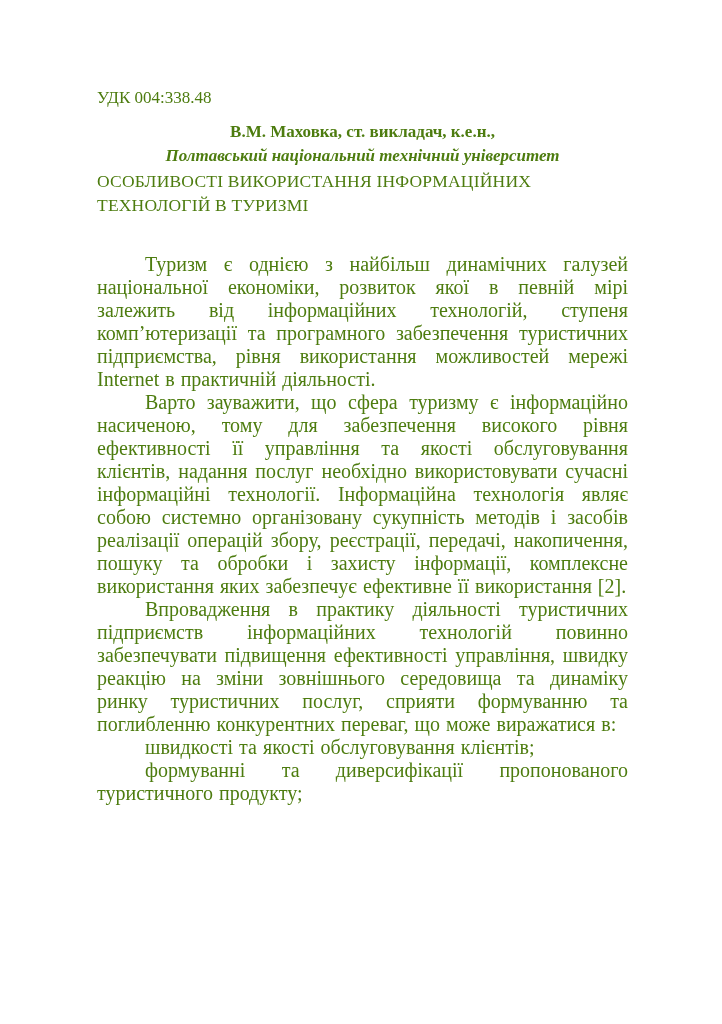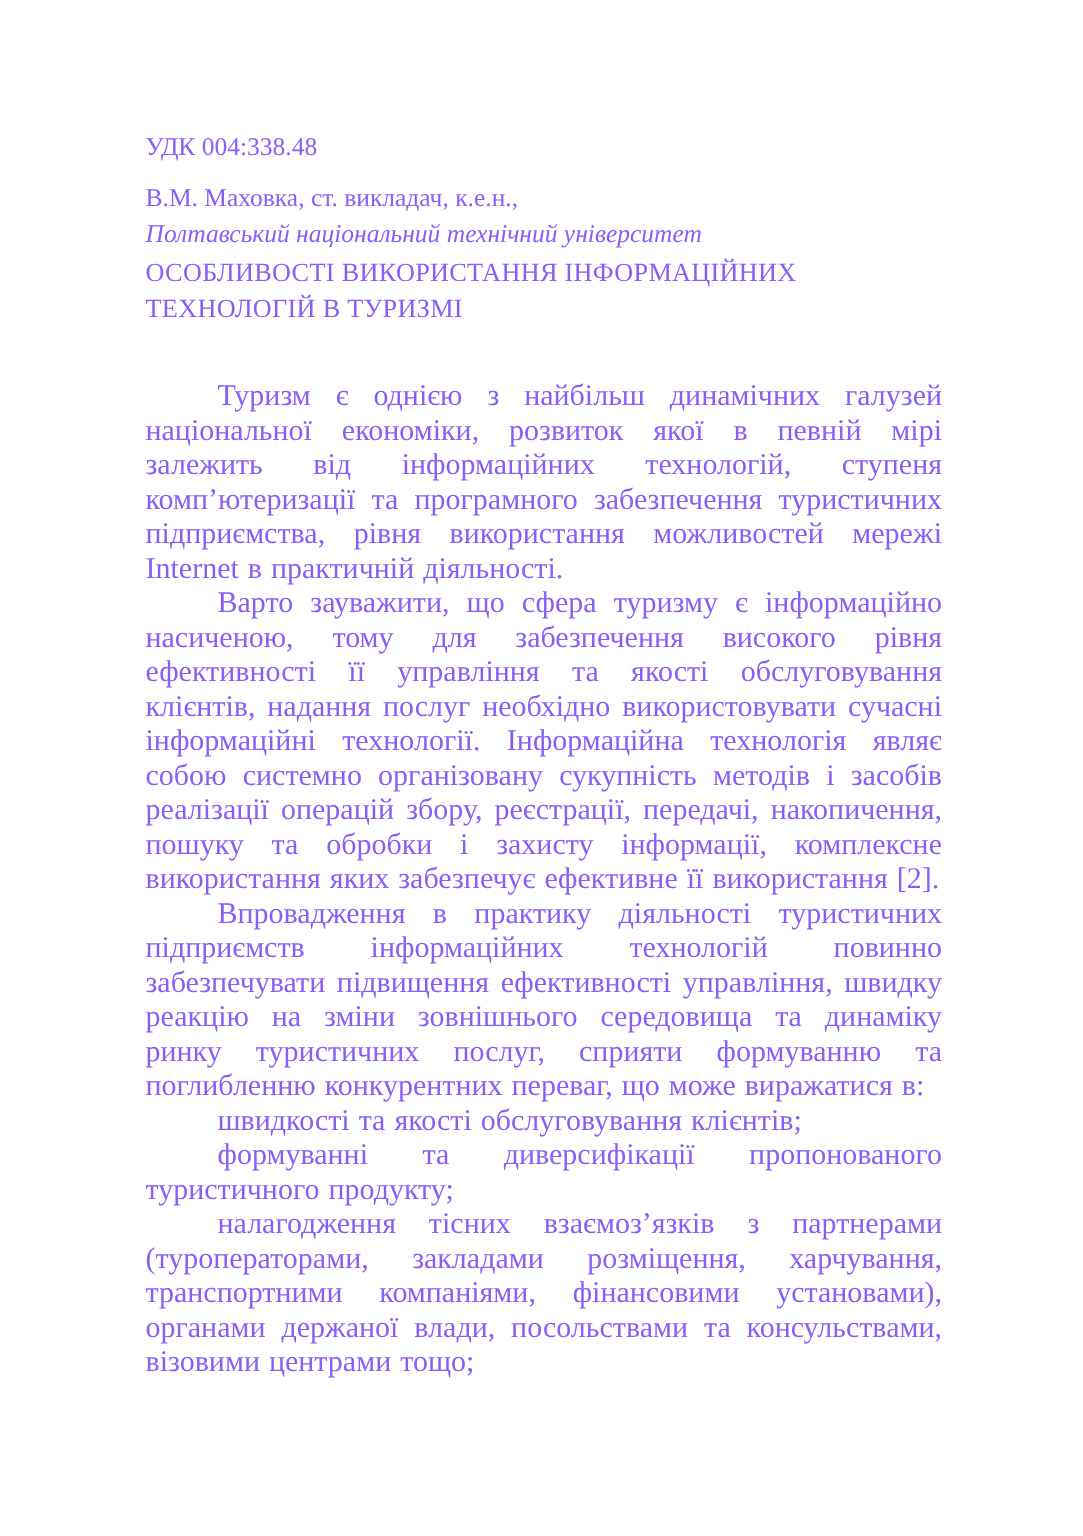--- a/index.html
+++ b/index.html
@@ -5,36 +5,37 @@
   html, body {
     margin: 0;
     padding: 0;
     background: #ffffff;
   }
   .page {
     position: relative;
     width: 722px;
     height: 1024px;
     background: #ffffff;
-    color: #8b5cf6;
+    color: #4d7c0f;
     font-family: "Liberation Serif", "DejaVu Serif", serif;
     box-sizing: border-box;
     padding: 86px 94px 40px 97px;
     overflow: hidden;
   }
   .udk {
     font-size: 17px;
     line-height: 24px;
     text-align: left;
     margin: 0 0 10px 0;
   }
   .byline {
-    text-align: left;
+    text-align: center;
     font-size: 17px;
     line-height: 24px;
+    font-weight: bold;
   }
   .byline .affiliation {
     font-style: italic;
   }
   .title {
     margin: 1px 0 0 0;
     text-align: left;
     font-size: 17.5px;
     line-height: 24px;
     font-weight: normal;
@@ -68,16 +69,15 @@
     <span>ОСОБЛИВОСТІ ВИКОРИСТАННЯ ІНФОРМАЦІЙНИХ</span><br>
     <span>ТЕХНОЛОГІЙ В ТУРИЗМІ</span>
   </h1>
 
   <div class="article-body">
     <p>Туризм є однією з найбільш динамічних галузей національної економіки,  розвиток якої в певній мірі залежить від інформаційних технологій, ступеня комп’ютеризації та програмного забезпечення туристичних підприємства, рівня використання можливостей мережі  Internet в практичній діяльності.</p>
     <p>Варто зауважити, що сфера туризму є інформаційно насиченою, тому для забезпечення високого рівня ефективності її управління та якості обслуговування клієнтів, надання послуг необхідно використовувати сучасні інформаційні технології. Інформаційна технологія являє собою системно організовану сукупність методів і засобів реалізації операцій збору, реєстрації, передачі, накопичення, пошуку та обробки і захисту інформації, комплексне використання яких забезпечує ефективне її використання [2].</p>
     <p>Впровадження в практику діяльності туристичних підприємств інформаційних технологій повинно забезпечувати підвищення ефективності управління, швидку реакцію на зміни зовнішнього середовища та динаміку ринку туристичних послуг, сприяти формуванню та поглибленню конкурентних переваг, що може виражатися в:</p>
     <p>швидкості та якості обслуговування клієнтів;</p>
     <p>формуванні та диверсифікації пропонованого туристичного продукту;</p>
-    <p>налагодження тісних взаємоз’язків з партнерами (туроператорами, закладами розміщення, харчування, транспортними компаніями, фінансовими установами), органами держаної влади, посольствами та консульствами, візовими центрами тощо;</p>
   </div>
 
 </div>
 
 </body></html>

